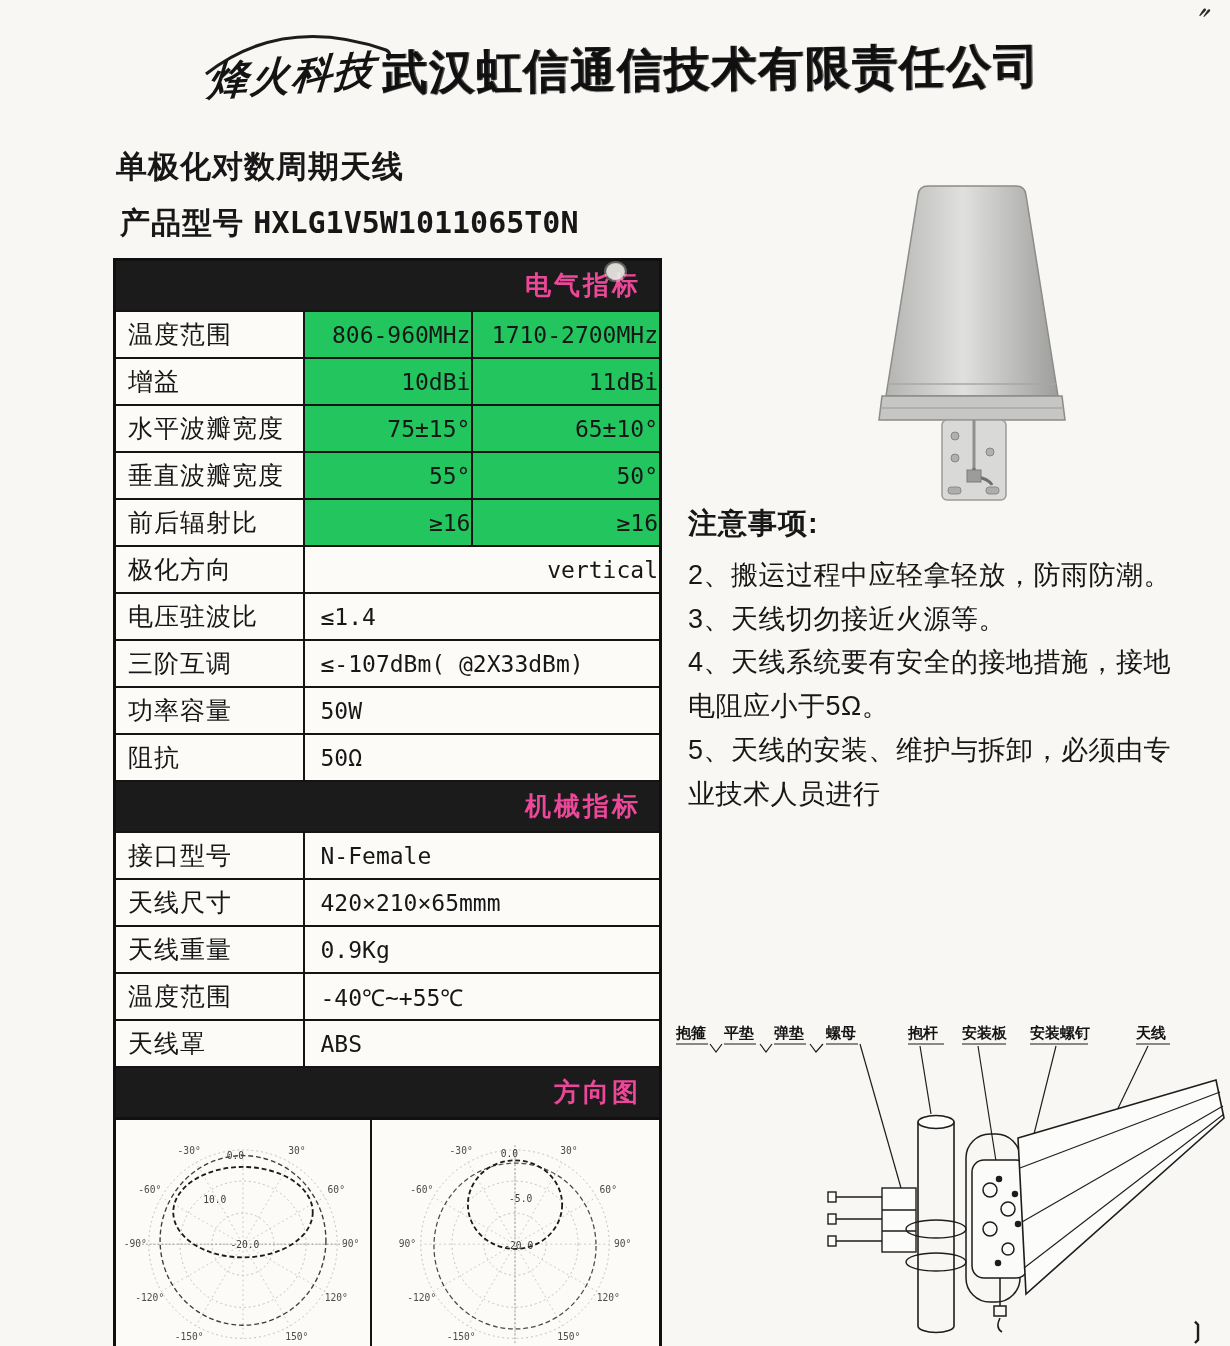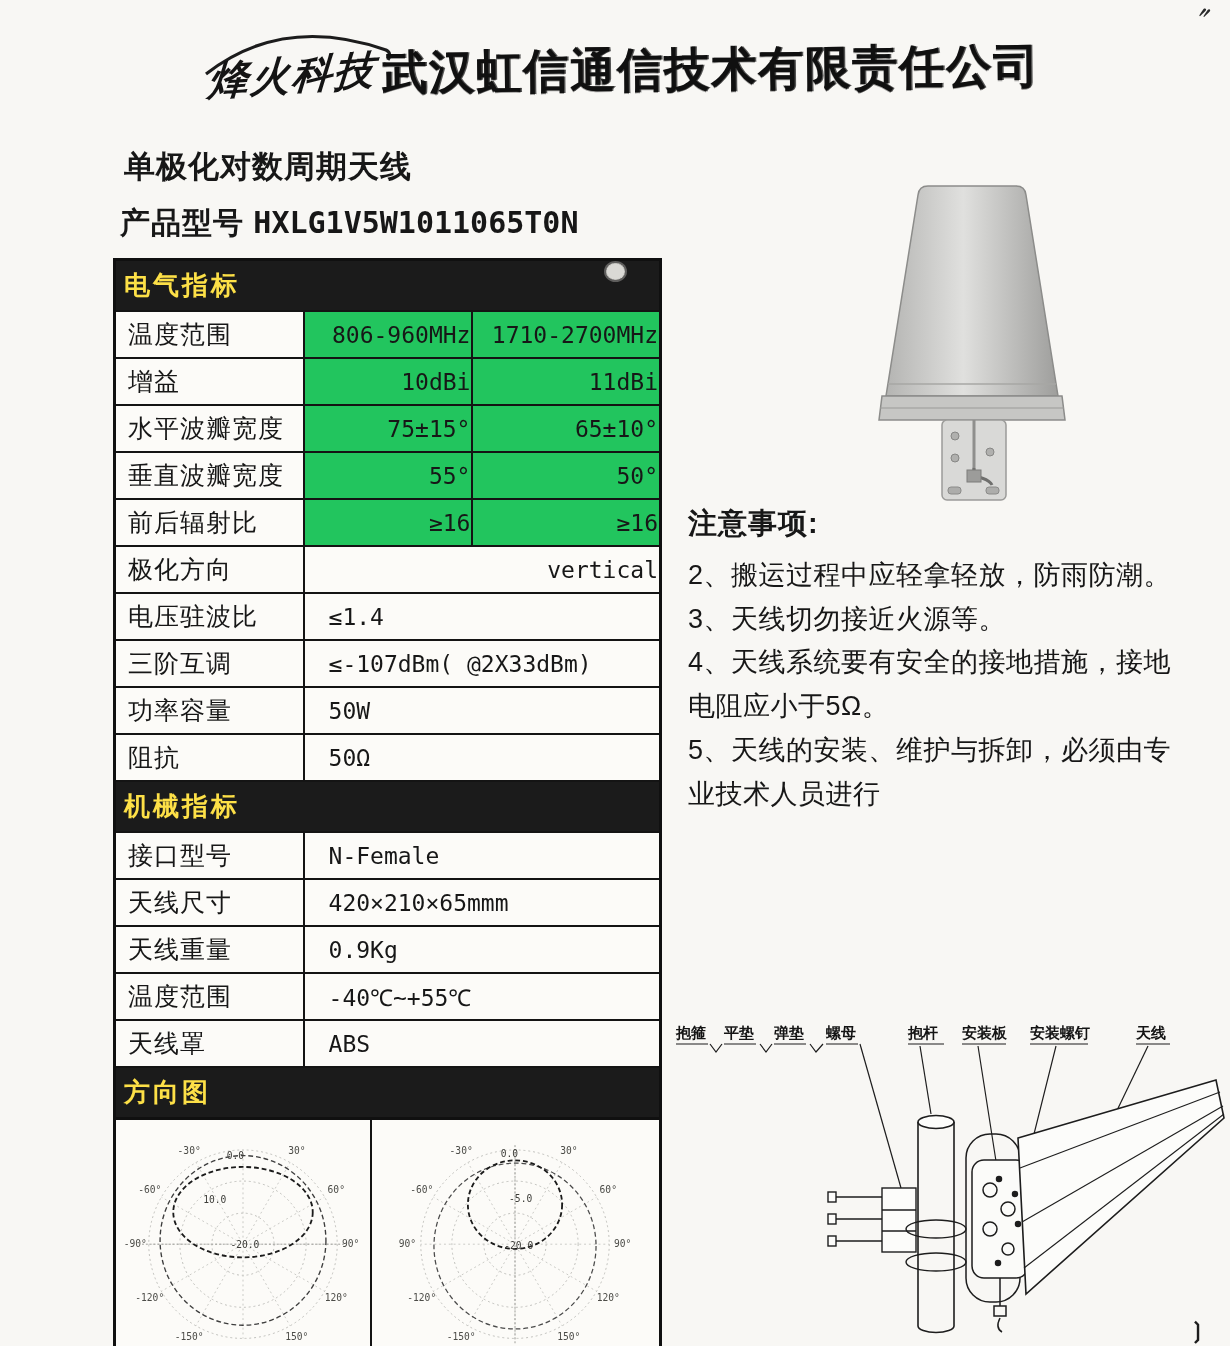--- a/index.html
+++ b/index.html
@@ -17,41 +17,41 @@
     transform:rotate(-4deg) skewX(-8deg);
     font-family:"DejaVu Serif",serif;
   }
   .company-name{
     position:absolute;left:382px;top:40px;width:600px;
     font-size:45px;font-weight:bold;letter-spacing:2px;color:#101010;
     text-shadow:1.5px 0 0 rgba(30,30,30,.75), 0 1px 0 rgba(30,30,30,.4);
     transform:rotate(-.6deg) scaleY(1.04);white-space:nowrap;
   }
 
-  .product-title{position:absolute;left:124px;top:146px;font-size:31px;font-weight:bold;letter-spacing:1px;}
+  .product-title{position:absolute;left:116px;top:146px;font-size:31px;font-weight:bold;letter-spacing:1px;}
   .model-line{position:absolute;left:120px;top:203px;font-size:30px;font-weight:bold;letter-spacing:1px;}
   .model-code{font-family:"DejaVu Sans Mono",monospace;font-weight:bold;letter-spacing:0;}
 
   
   .left-col{position:absolute;left:113px;top:258px;width:549px;}
   table.spec{border-collapse:collapse;table-layout:fixed;width:549px;background:#fcfbf8;}
   table.spec td,table.spec th{border:2.5px solid #141414;}
   table.spec{border:3.5px solid #101010;}
   th.banner{
-    background:#1b1b1b;color:#fde047;text-align:left;font-size:26px;
-    letter-spacing:3px;padding:7px 8px;height:28px;position:relative;font-weight:bold;
+    background:#1b1b1b;color:#ec4899;text-align:right;font-size:26px;
+    letter-spacing:3px;padding:7px 18px;height:28px;position:relative;font-weight:bold;
   }
   .smudge{
     position:absolute;right:34px;top:2px;width:17px;height:15px;border-radius:50%;
     background:#efeeea;box-shadow:0 0 0 2px rgba(240,239,235,.35);opacity:.9;
     border:1px dotted #c9c8c2;
   }
   td.lbl{font-size:25px;padding:6px 4px 6px 12px;height:29px;letter-spacing:1px;background:#fcfbf8;}
   td.val{font-family:"DejaVu Sans Mono",monospace;font-size:23px;text-align:right;background:#22c55e;}
-  td.val-left{font-family:"DejaVu Sans Mono",monospace;font-size:23px;text-align:left;padding-left:24px;background:#fcfbf8;}
+  td.val-left{font-family:"DejaVu Sans Mono",monospace;font-size:23px;text-align:left;padding-left:16px;background:#fcfbf8;}
   td.val-ind{font-family:"DejaVu Sans Mono",monospace;font-size:23px;text-align:right;padding-left:62px;background:#fcfbf8;}
 
   .pattern-row{
     display:flex;width:542.5px;border:3.5px solid #101010;border-top:none;height:302px;background:#fcfbf8;
   }
   .pattern-cell{display:flex;flex-direction:column;align-items:center;padding-top:6px;}
   .pattern-cell.first{width:254px;border-right:2.5px solid #141414;}
   .pattern-cell.second{flex:1;}
 
   

